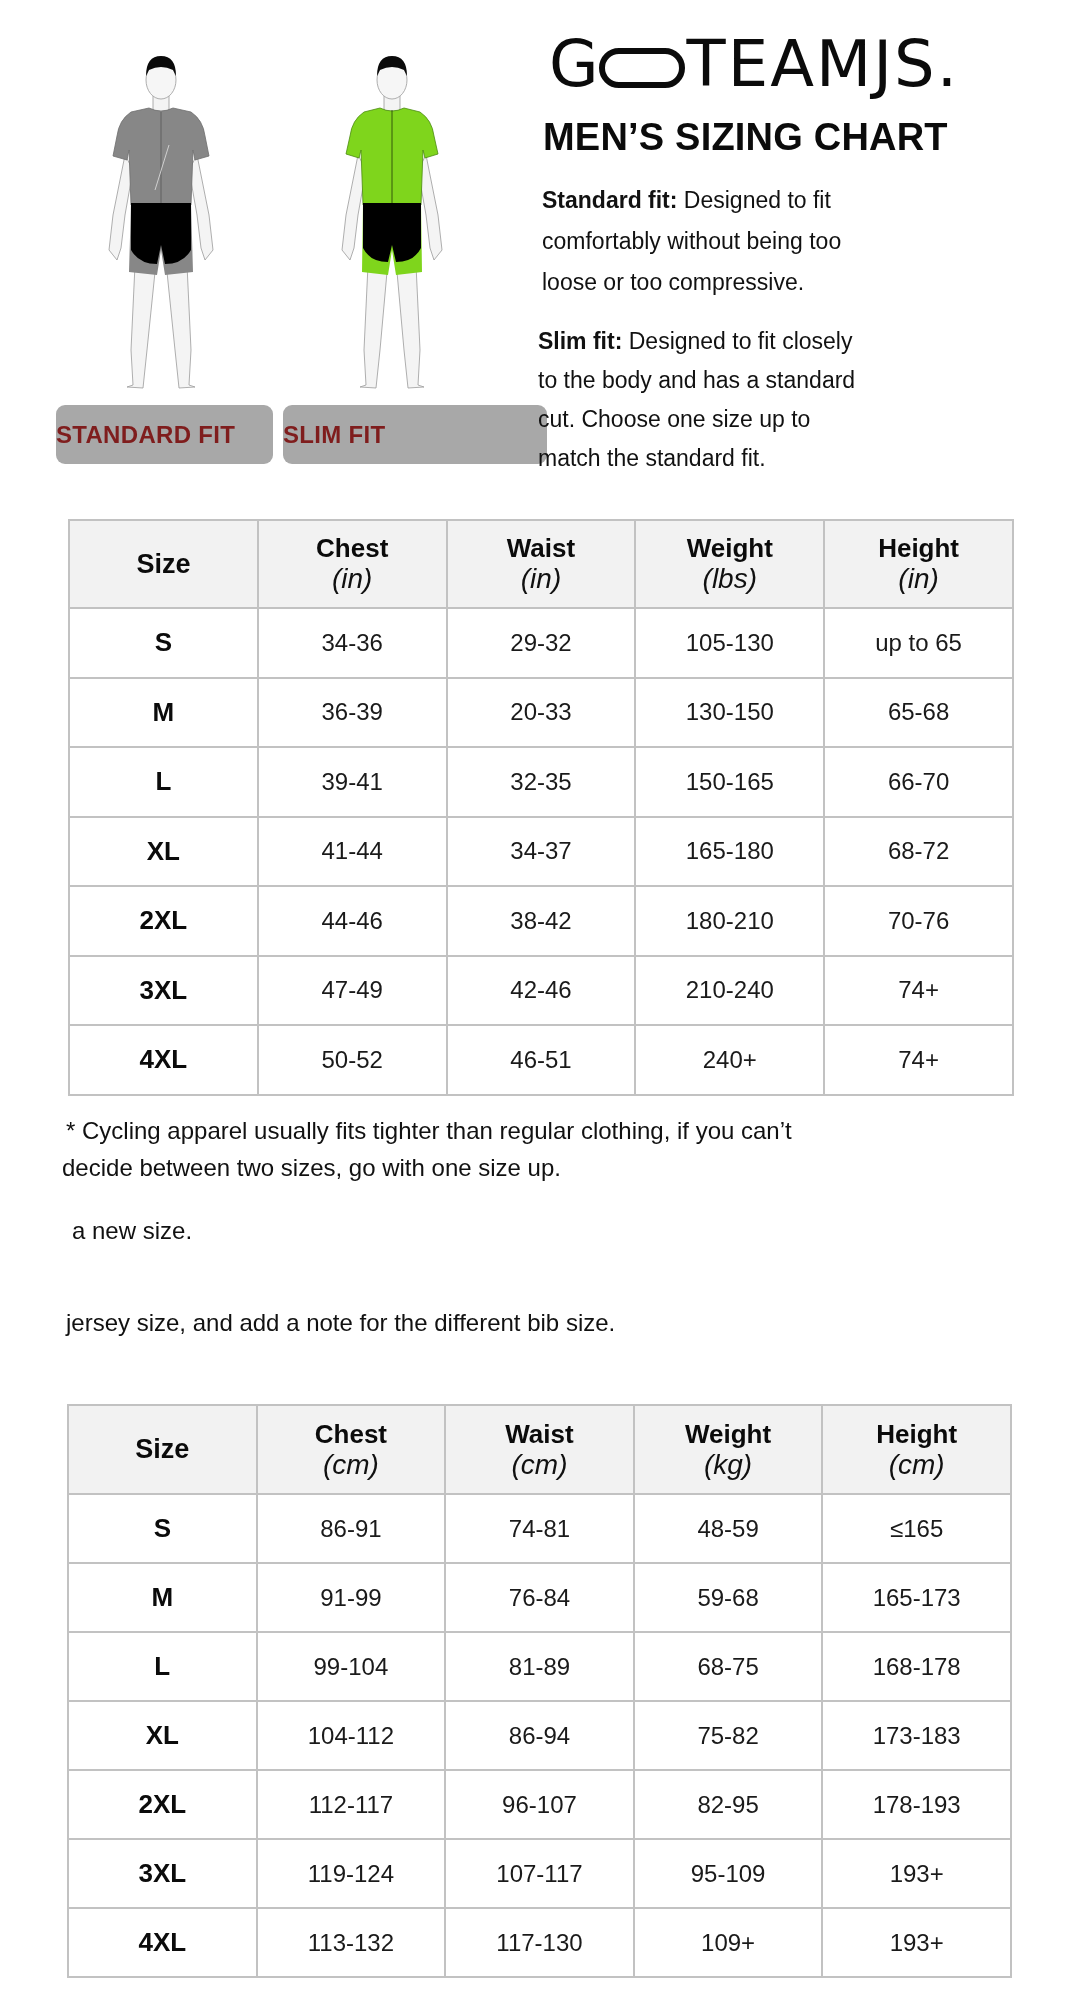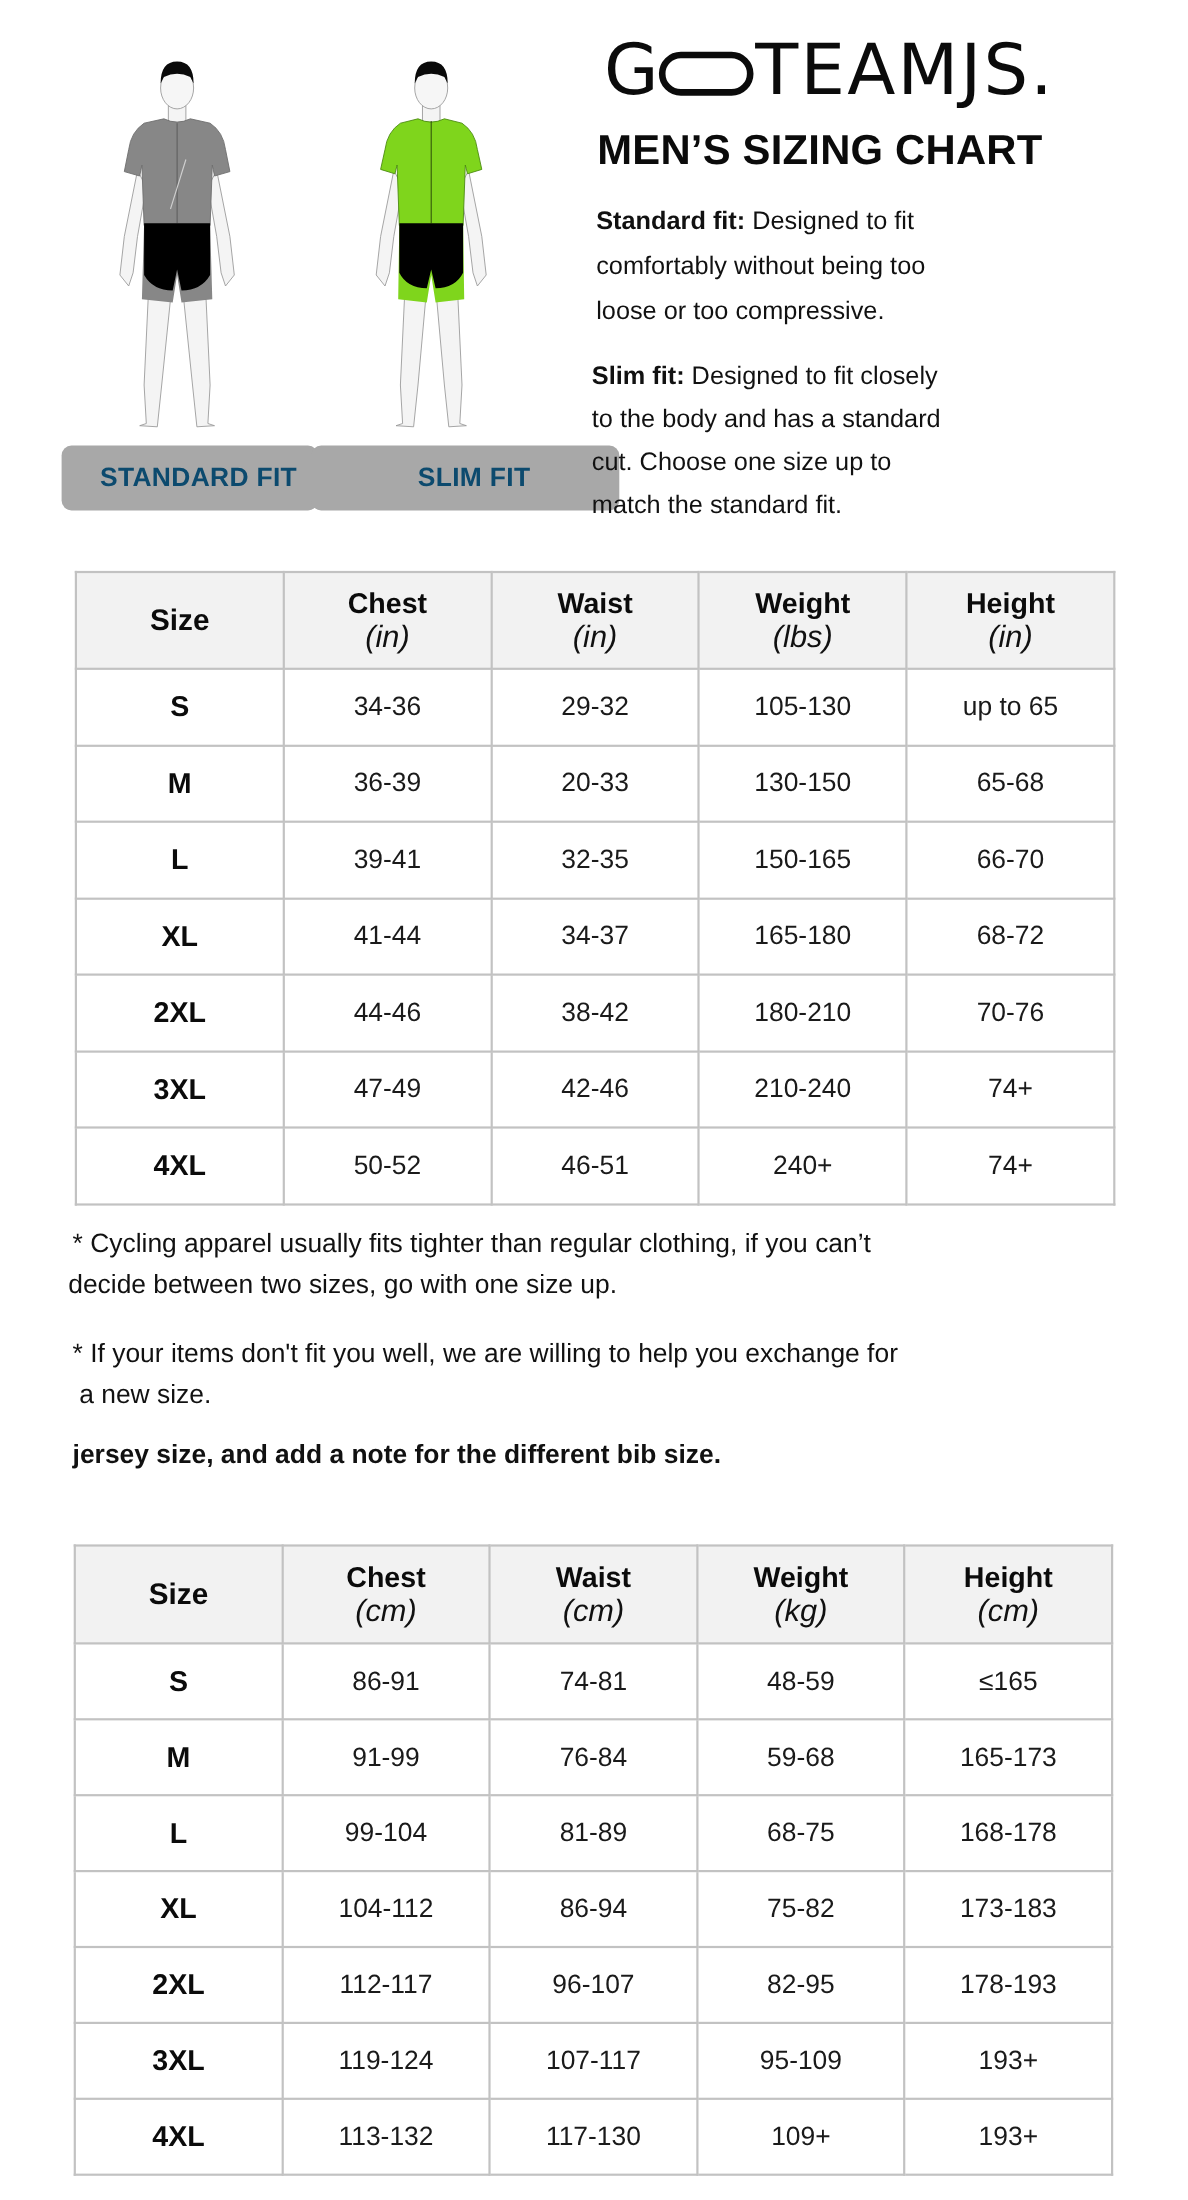--- a/index.html
+++ b/index.html
@@ -9,24 +9,23 @@
   }
 
   
   .figure { position: absolute; top: 50px; width: 140px; height: 345px; }
   .figure svg { width: 100%; height: 100%; display: block; }
 
   
   .fit-btn {
     position: absolute; top: 405px; height: 59px;
     background: #a8a8a8; border-radius: 9px;
-    display: flex; align-items: center; justify-content: center;
-    font-weight: 700; font-size: 24px; letter-spacing: 0.3px; color: #0c4a6e;
+    display: flex; align-items: center; 
+    font-weight: 700; font-size: 24px; letter-spacing: 0.3px; color: #7f1d1d;
     cursor: pointer;
-    padding-left: 16px;
   }
 
   
   .logo {
     position: absolute; left: 549px; top: 34px; width: 420px; height: 60px;
     display: flex; align-items: center;
   }
   .logo-text {
     font-size: 64px; font-weight: 400; letter-spacing: 2px; line-height: 60px;
     color: #0b0b0b; font-family: "DejaVu Sans", sans-serif;
@@ -222,25 +221,24 @@
         <td class="val-cell">74+</td>
       </tr>
   </tbody>
 </table>
 
 <div class="note note-1">
   <div style="padding-left:4px;">* Cycling apparel usually fits tighter than regular clothing, if you can’t</div>
   <div>decide between two sizes, go with one size up.</div>
 </div>
 <div class="note note-2">
-  <div style="padding-left:4px;">* If your items don't fit you well, we are willing to help you exchange for</div>
   <div class="indent">a new size.</div>
 </div>
 <div class="note note-3">
-  <div style="padding-left:4px;font-weight:bold;">jersey size, and add a note for the different bib size.</div>
+  <div style="padding-left:4px;">jersey size, and add a note for the different bib size.</div>
 </div>
 
 <table class="size-table" id="table-cm">
   <thead>
     <tr>
       <th><span class="th-size">Size</span></th>
       <th>
           <span class="th-label">Chest</span>
           <span class="th-unit">(cm)</span>
         </th>

